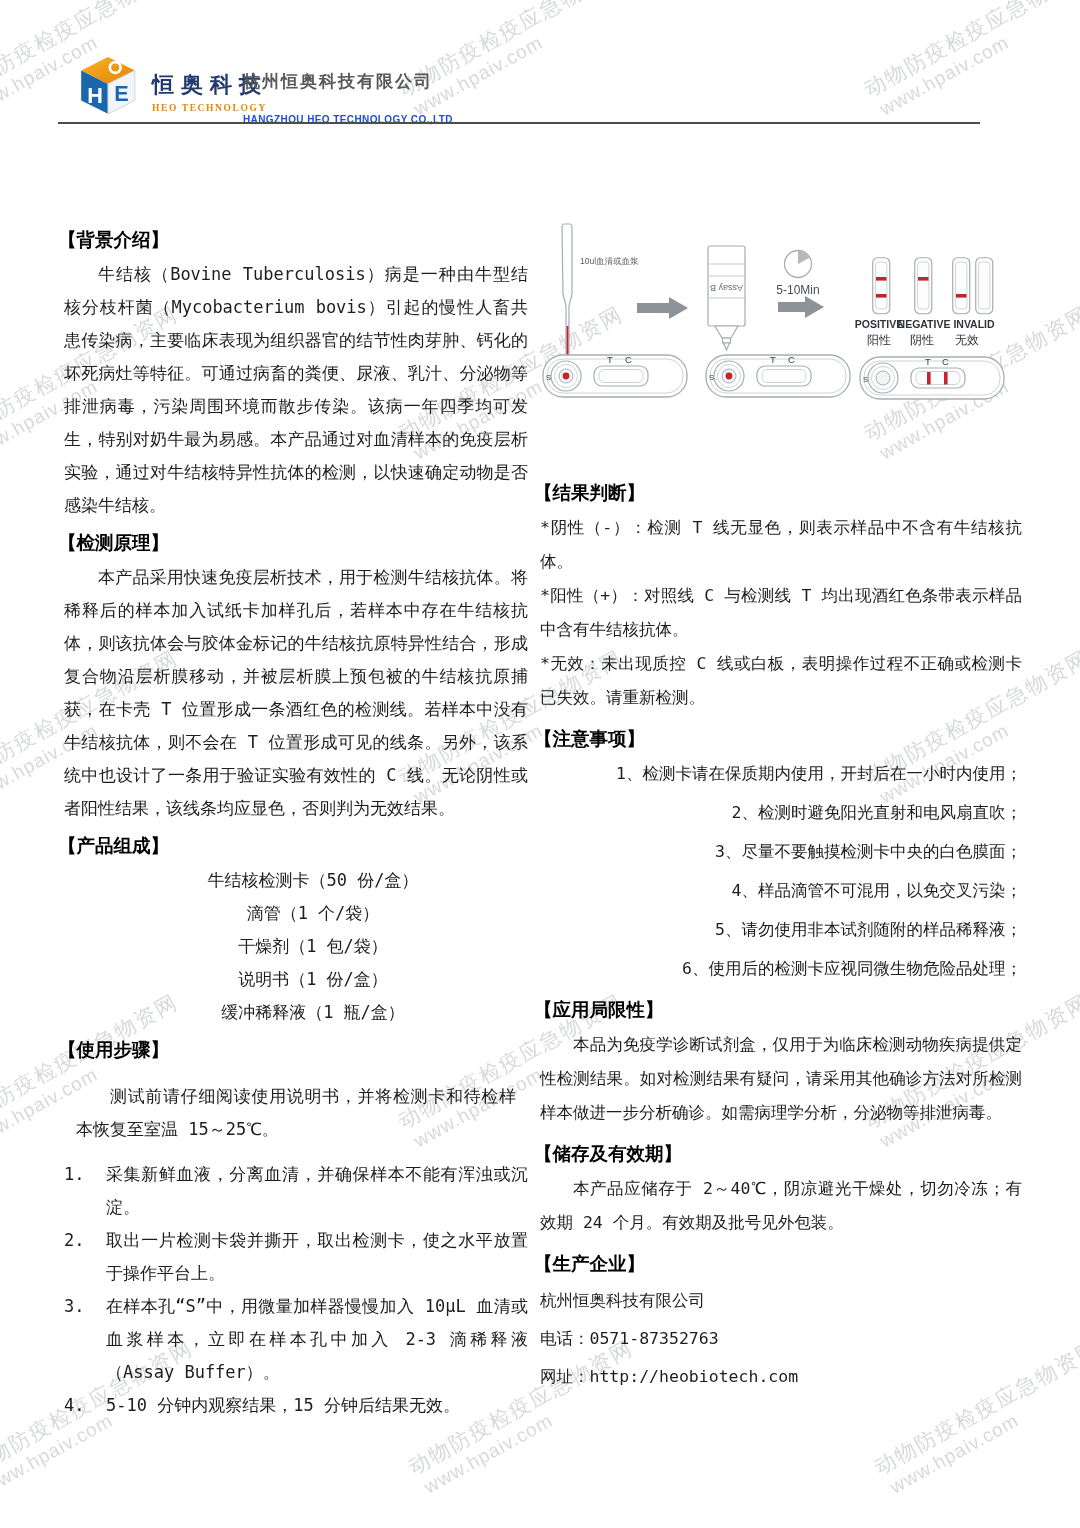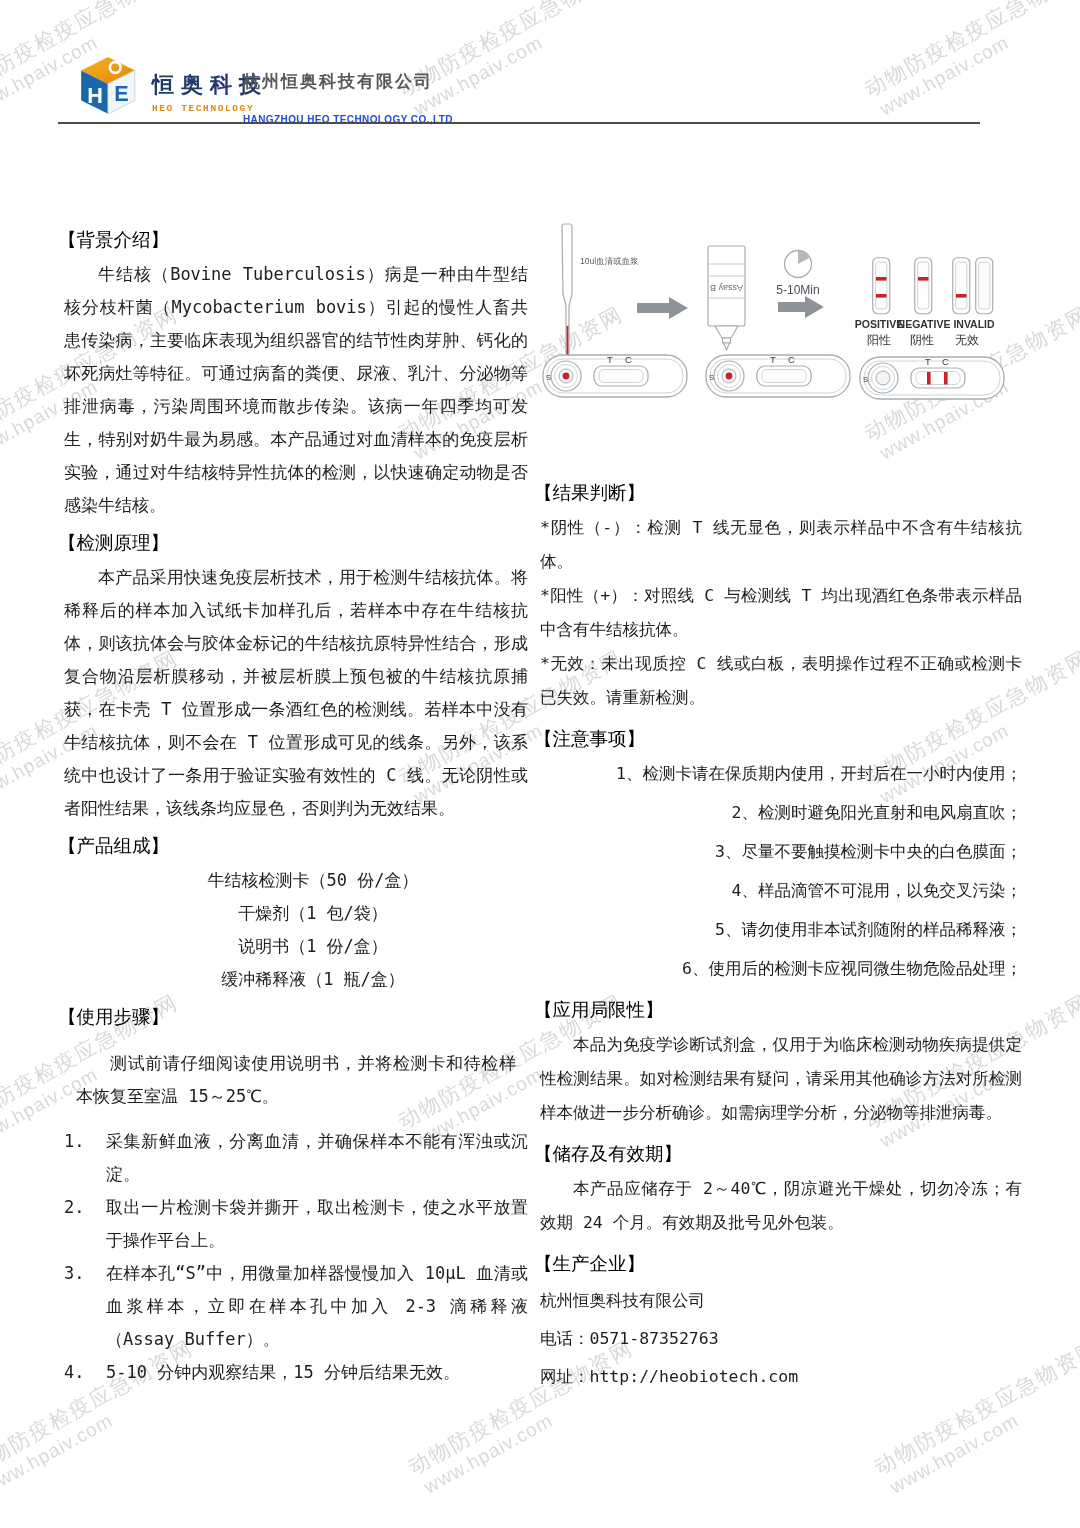--- a/index.html
+++ b/index.html
@@ -9,31 +9,31 @@
   .wm-layer{position:absolute;inset:0;z-index:0;pointer-events:none;overflow:hidden}
   .wm{position:absolute;transform:rotate(-29deg);color:#9fa8a2;opacity:.42;white-space:nowrap;
       line-height:1.3;font-family:"Liberation Sans",sans-serif}
   .wm .l1{display:block;font-size:21px;letter-spacing:2px}
   .wm .l2{display:block;font-size:19px;letter-spacing:1px;margin-left:4px}
   .content{position:absolute;inset:0;z-index:1}
   
   .logo{position:absolute;left:76px;top:54px;width:64px;height:64px}
   .brand{position:absolute;left:152px;top:70px}
   .brand-cn{font-family:"Liberation Sans",sans-serif;font-weight:bold;font-size:22px;color:#21396b;letter-spacing:7px;white-space:nowrap}
-  .brand-en{font-family:Liberation Mono, monospace;font-weight:bold;font-size:9.5px;color:#e2880f;letter-spacing:1.6px;margin-top:3px;white-space:nowrap}
+  .brand-en{font-family:Liberation Serif, serif;font-weight:bold;font-size:9.5px;color:#e2880f;letter-spacing:1.6px;margin-top:3px;white-space:nowrap}
   .company{position:absolute;left:243px;top:70px}
   .company-cn{font-family:"Liberation Sans",sans-serif;font-weight:bold;font-size:17px;color:#57585a;letter-spacing:2px;white-space:nowrap}
   .company-en{font-family:"Liberation Sans",sans-serif;font-weight:bold;font-size:10px;color:#1d4ed8;letter-spacing:.4px;margin-top:21px;white-space:nowrap}
   .divider{position:absolute;left:58px;top:122px;width:922px;height:2px;background:#4c4c4c}
   .doc-title{position:absolute;left:0;top:133px;width:1080px;text-align:center;
              font-family:"Liberation Sans",sans-serif;font-weight:bold;font-size:29px;color:#0a0a0a}
   
   .col-left{position:absolute;left:64px;top:219px;width:464px;font-size:17px;line-height:33px;text-align:justify}
   .col-right{position:absolute;left:540px;top:474px;width:482px;font-size:16.5px;line-height:34px;text-align:justify}
-  h3.sec{font-family:"Liberation Sans",sans-serif;font-weight:normal;font-size:18.5px;color:#000;
+  h3.sec{font-family:"Liberation Sans",sans-serif;font-weight:bold;font-size:18.5px;color:#000;
          margin:0 0 0 -6px;line-height:37px;text-align:left;white-space:nowrap}
   .col-right h3.sec{margin-top:5px}
   .col-left h3.sec{margin-top:2px}
   p.body{margin:0;text-indent:2em}
   ul.plain{list-style:none;margin:0;padding:0}
   .comp li{padding-left:2em;text-align:center}
   .notes li{margin-bottom:5px;text-align:right}
   .res p{margin:0}
   .intro{margin:12px;text-indent:2em}
   .steps{margin:0;padding:0;list-style:none}
@@ -140,20 +140,21 @@
   <div class="col-left">
     <h3 class="sec">【背景介绍】</h3>
     <p class="body">牛结核（Bovine Tuberculosis）病是一种由牛型结核分枝杆菌（Mycobacterium bovis）引起的慢性人畜共患传染病，主要临床表现为组织器官的结节性肉芽肿、钙化的坏死病灶等特征。可通过病畜的粪便、尿液、乳汁、分泌物等排泄病毒，污染周围环境而散步传染。该病一年四季均可发生，特别对奶牛最为易感。本产品通过对血清样本的免疫层析实验，通过对牛结核特异性抗体的检测，以快速确定动物是否感染牛结核。</p>
 
     <h3 class="sec">【检测原理】</h3>
     <p class="body">本产品采用快速免疫层析技术，用于检测牛结核抗体。将稀释后的样本加入试纸卡加样孔后，若样本中存在牛结核抗体，则该抗体会与胶体金标记的牛结核抗原特异性结合，形成复合物沿层析膜移动，并被层析膜上预包被的牛结核抗原捕获，在卡壳 T 位置形成一条酒红色的检测线。若样本中没有牛结核抗体，则不会在 T 位置形成可见的线条。另外，该系统中也设计了一条用于验证实验有效性的 C 线。无论阴性或者阳性结果，该线条均应显色，否则判为无效结果。</p>
 
     <h3 class="sec">【产品组成】</h3>
     <ul class="plain comp">
       <li>牛结核检测卡（50 份/盒）</li>
+      <li>滴管（1 个/袋）</li>
       <li>干燥剂（1 包/袋）</li>
       <li>说明书（1 份/盒）</li>
       <li>缓冲稀释液（1 瓶/盒）</li>
     </ul>
 
     <h3 class="sec">【使用步骤】</h3>
     <p class="intro">测试前请仔细阅读使用说明书，并将检测卡和待检样本恢复至室温 15～25℃。</p>
     <ul class="steps">
       <li>
         <span class="n">1.</span>

